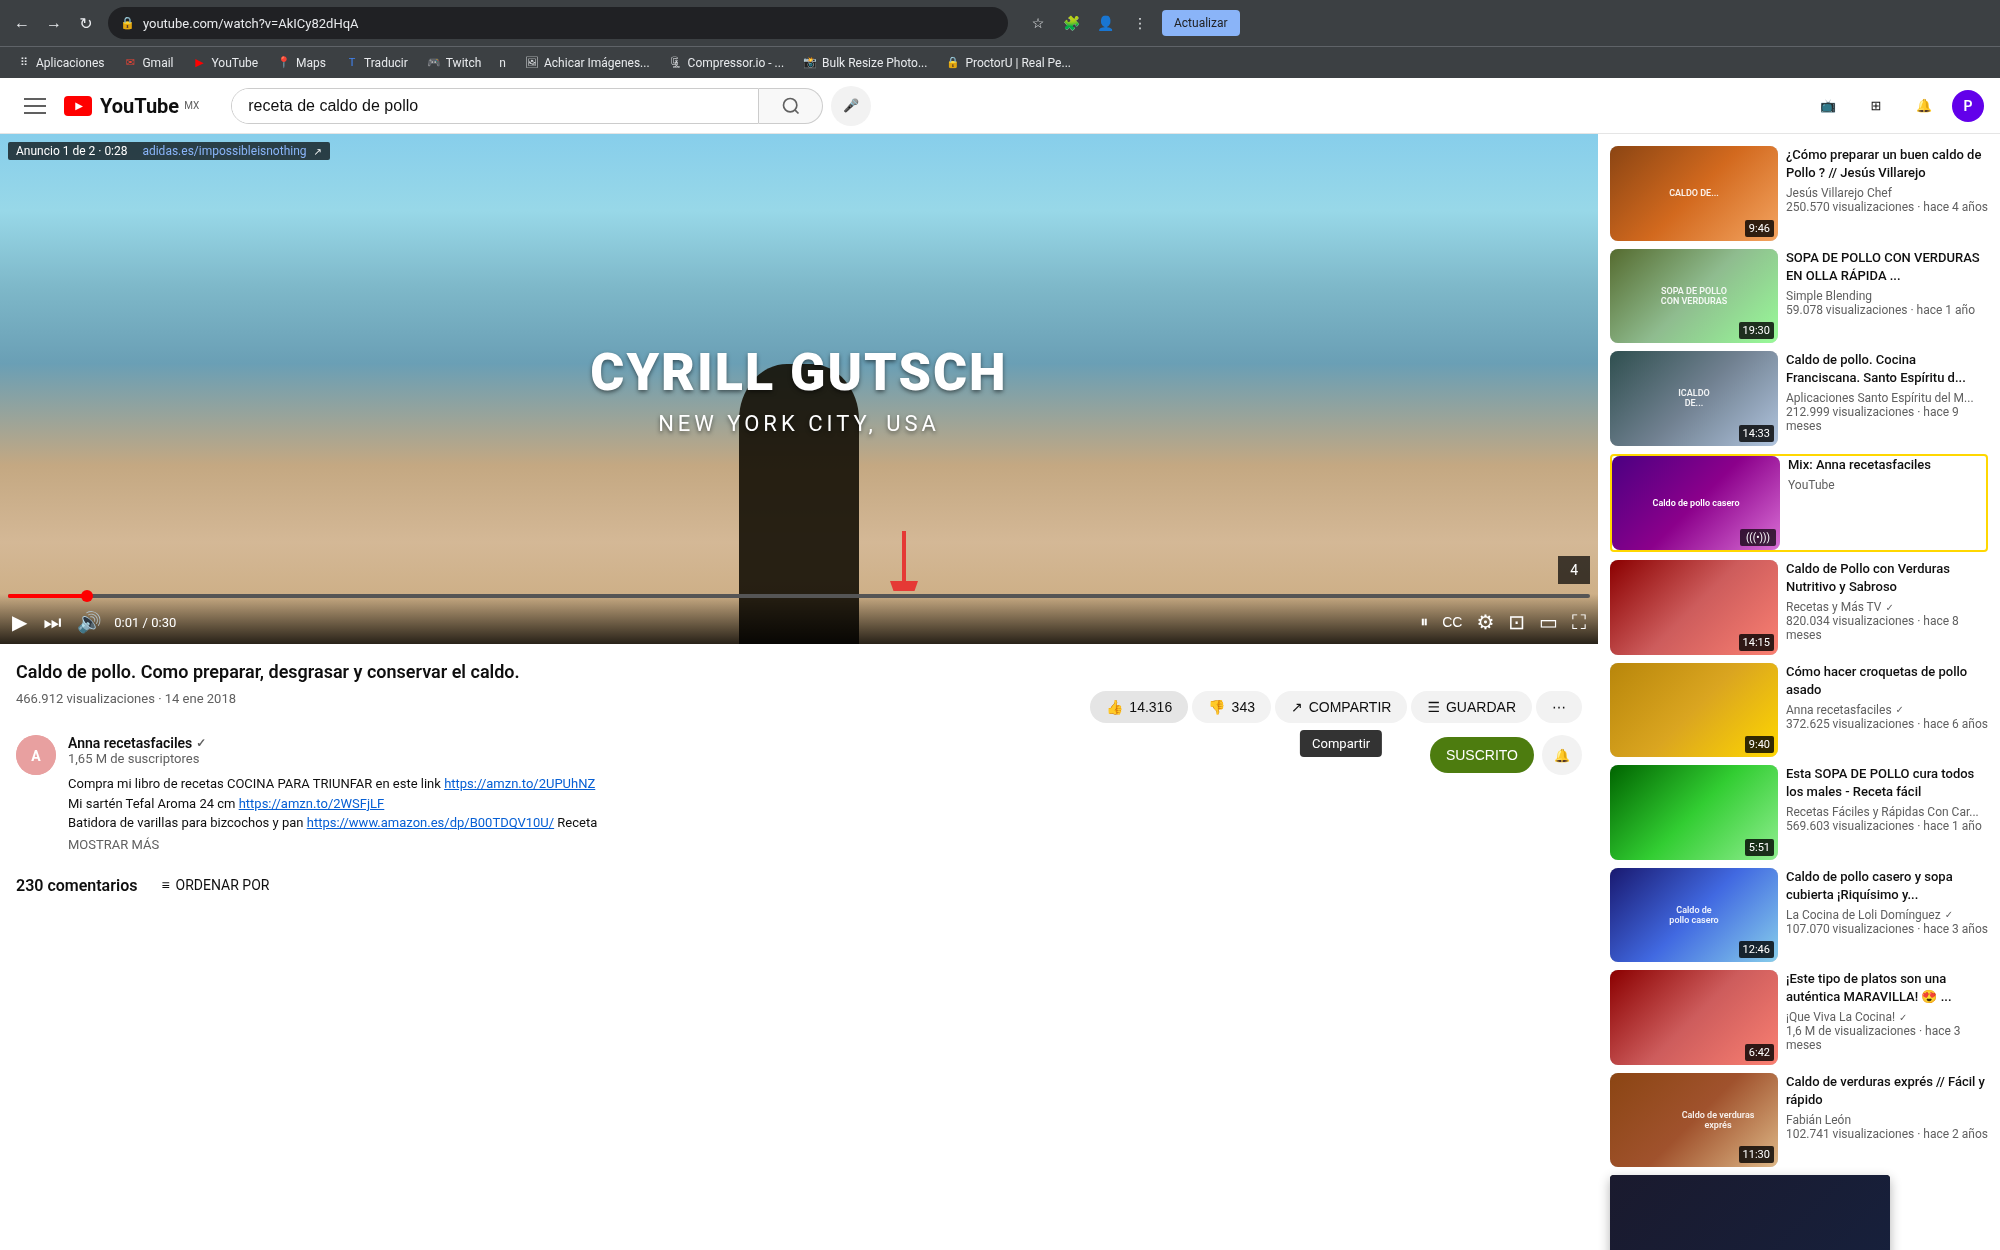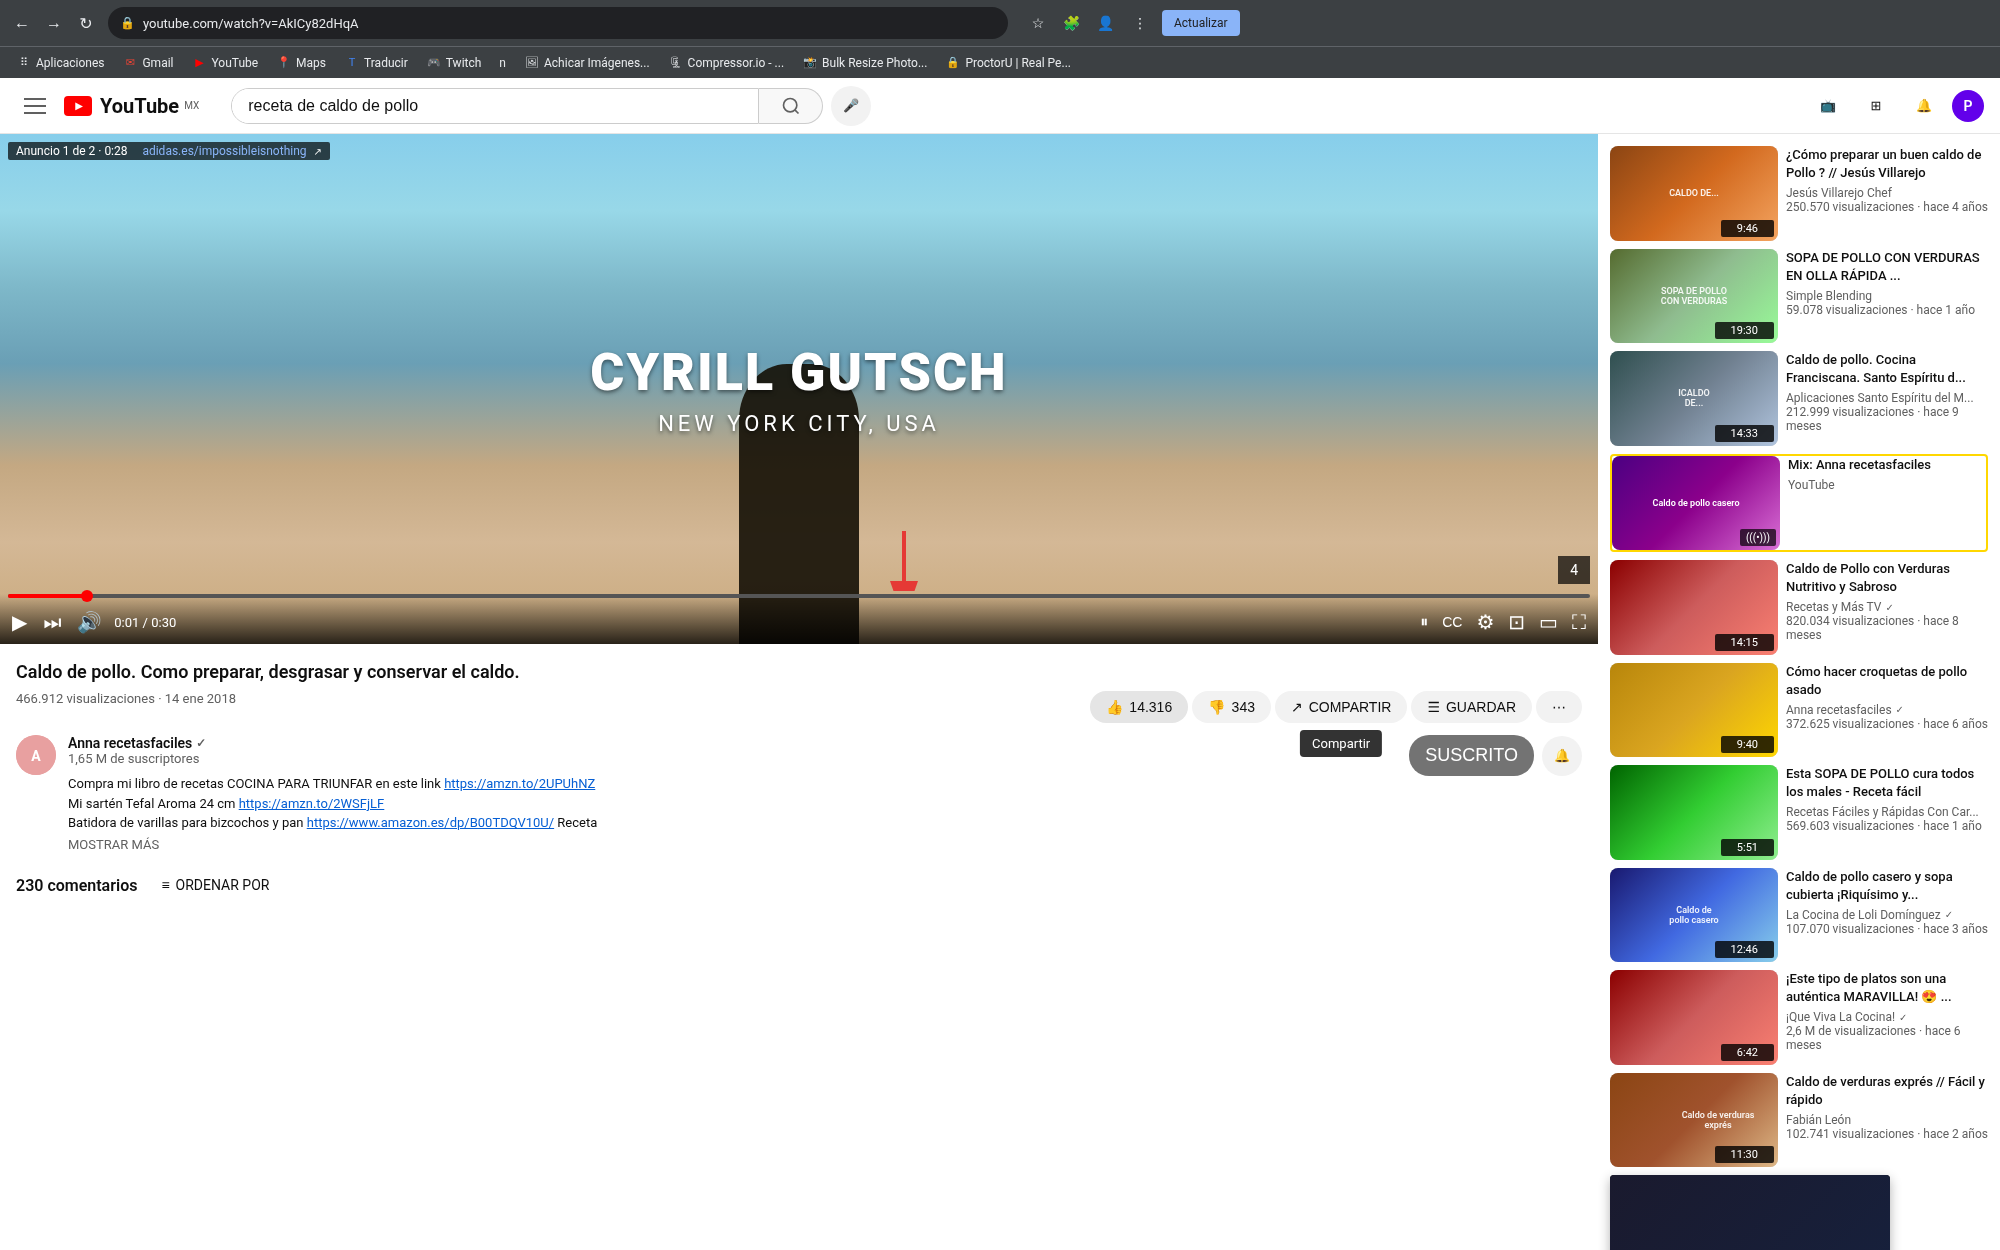--- a/index.html
+++ b/index.html
@@ -72,34 +72,34 @@
     
     .channel-info { display: flex; align-items: flex-start; padding: 12px 16px; gap: 12px; }
     .channel-avatar { width: 40px; height: 40px; border-radius: 50%; background: #e8a0a0; flex-shrink: 0; overflow: hidden; display: flex; align-items: center; justify-content: center; font-size: 18px; }
     .channel-details { flex: 1; }
     .channel-name { font-weight: 600; font-size: 14px; display: flex; align-items: center; gap: 4px; }
     .verified-icon { color: #606060; font-size: 12px; }
     .channel-subs { color: #606060; font-size: 13px; }
     .channel-desc { font-size: 13px; margin-top: 8px; line-height: 1.5; }
     .channel-desc a { color: #065fd4; }
     .show-more { color: #606060; font-size: 13px; cursor: pointer; margin-top: 4px; display: block; }
-    .subscribe-btn { background: #737373; color: white; border: none; padding: 10px 16px; border-radius: 20px; font-size: 18px; font-weight: 500; cursor: pointer; display: flex; align-items: center; gap: 8px; white-space: nowrap; }
+    .subscribe-btn { background: #4d7c0f; color: white; border: none; padding: 10px 16px; border-radius: 20px; font-size: 14px; font-weight: 500; cursor: pointer; display: flex; align-items: center; gap: 8px; white-space: nowrap; }
     .bell-btn { width: 40px; height: 40px; border-radius: 50%; background: #f2f2f2; display: flex; align-items: center; justify-content: center; cursor: pointer; }
 
     
     .comments-section { padding: 12px 16px; }
     .comments-header { display: flex; align-items: center; gap: 24px; margin-bottom: 16px; }
     .comments-count { font-weight: 600; font-size: 16px; }
     .sort-btn { display: flex; align-items: center; gap: 6px; cursor: pointer; font-size: 14px; }
 
     
     .sidebar { width: 402px; flex-shrink: 0; overflow-y: auto; padding: 12px; background: #fff; }
     .sidebar-item { display: flex; gap: 8px; margin-bottom: 8px; cursor: pointer; }
     .sidebar-thumb { width: 168px; flex-shrink: 0; aspect-ratio: 16/9; border-radius: 8px; overflow: hidden; position: relative; background: #ccc; }
-    .thumb-duration { position: absolute; bottom: 4px; right: 4px; background: rgba(0,0,0,0.8); color: white; font-size: 11px; padding: 2px 16px; border-radius: 2px; }
+    .thumb-duration { position: absolute; bottom: 4px; right: 4px; background: rgba(0,0,0,0.8); color: white; font-size: 11px; padding: 2px 4px; border-radius: 2px; }
     .sidebar-info { flex: 1; min-width: 0; }
     .sidebar-title { font-size: 13px; font-weight: 500; line-height: 1.4; display: -webkit-box; -webkit-line-clamp: 2; -webkit-box-orient: vertical; overflow: hidden; }
     .sidebar-channel { font-size: 12px; color: #606060; margin-top: 4px; display: flex; align-items: center; gap: 4px; }
     .sidebar-meta { font-size: 12px; color: #606060; }
     .verified-small { font-size: 10px; }
 
     
     .thumb-1 { background: linear-gradient(135deg, #8B4513 0%, #D2691E 50%, #F4A460 100%); }
     .thumb-2 { background: linear-gradient(135deg, #556B2F 0%, #8FBC8F 50%, #98FB98 100%); }
     .thumb-3 { background: linear-gradient(135deg, #2F4F4F 0%, #708090 50%, #B0C4DE 100%); }
@@ -505,21 +505,21 @@
       <div class="thumb-5" style="width:100%;height:100%;display:flex;align-items:center;justify-content:center;position:relative;">
 
         <div class="thumb-duration">6:42</div>
       </div>
     </div>
     <div class="sidebar-info">
       <div class="sidebar-title">¡Este tipo de platos son una auténtica MARAVILLA! 😍 ...</div>
       <div class="sidebar-channel">
         ¡Que Viva La Cocina! <span class="verified-small">✓</span>
       </div>
-      <div class="sidebar-meta">2,6 M de visualizaciones · hace 6 meses</div>
+      <div class="sidebar-meta">1,6 M de visualizaciones · hace 3 meses</div>
     </div>
   </div>
       <div class="sidebar-item">
     <div class="sidebar-thumb">
 
       <div class="thumb-9" style="width:100%;height:100%;display:flex;align-items:center;justify-content:center;position:relative;">
         <span style="color:rgba(255,255,255,0.9);font-size:9px;text-align:center;font-weight:600;padding:2px;white-space:pre;margin-left:48px;">Caldo de verduras
 exprés</span>
         <div class="thumb-duration">11:30</div>
       </div>

